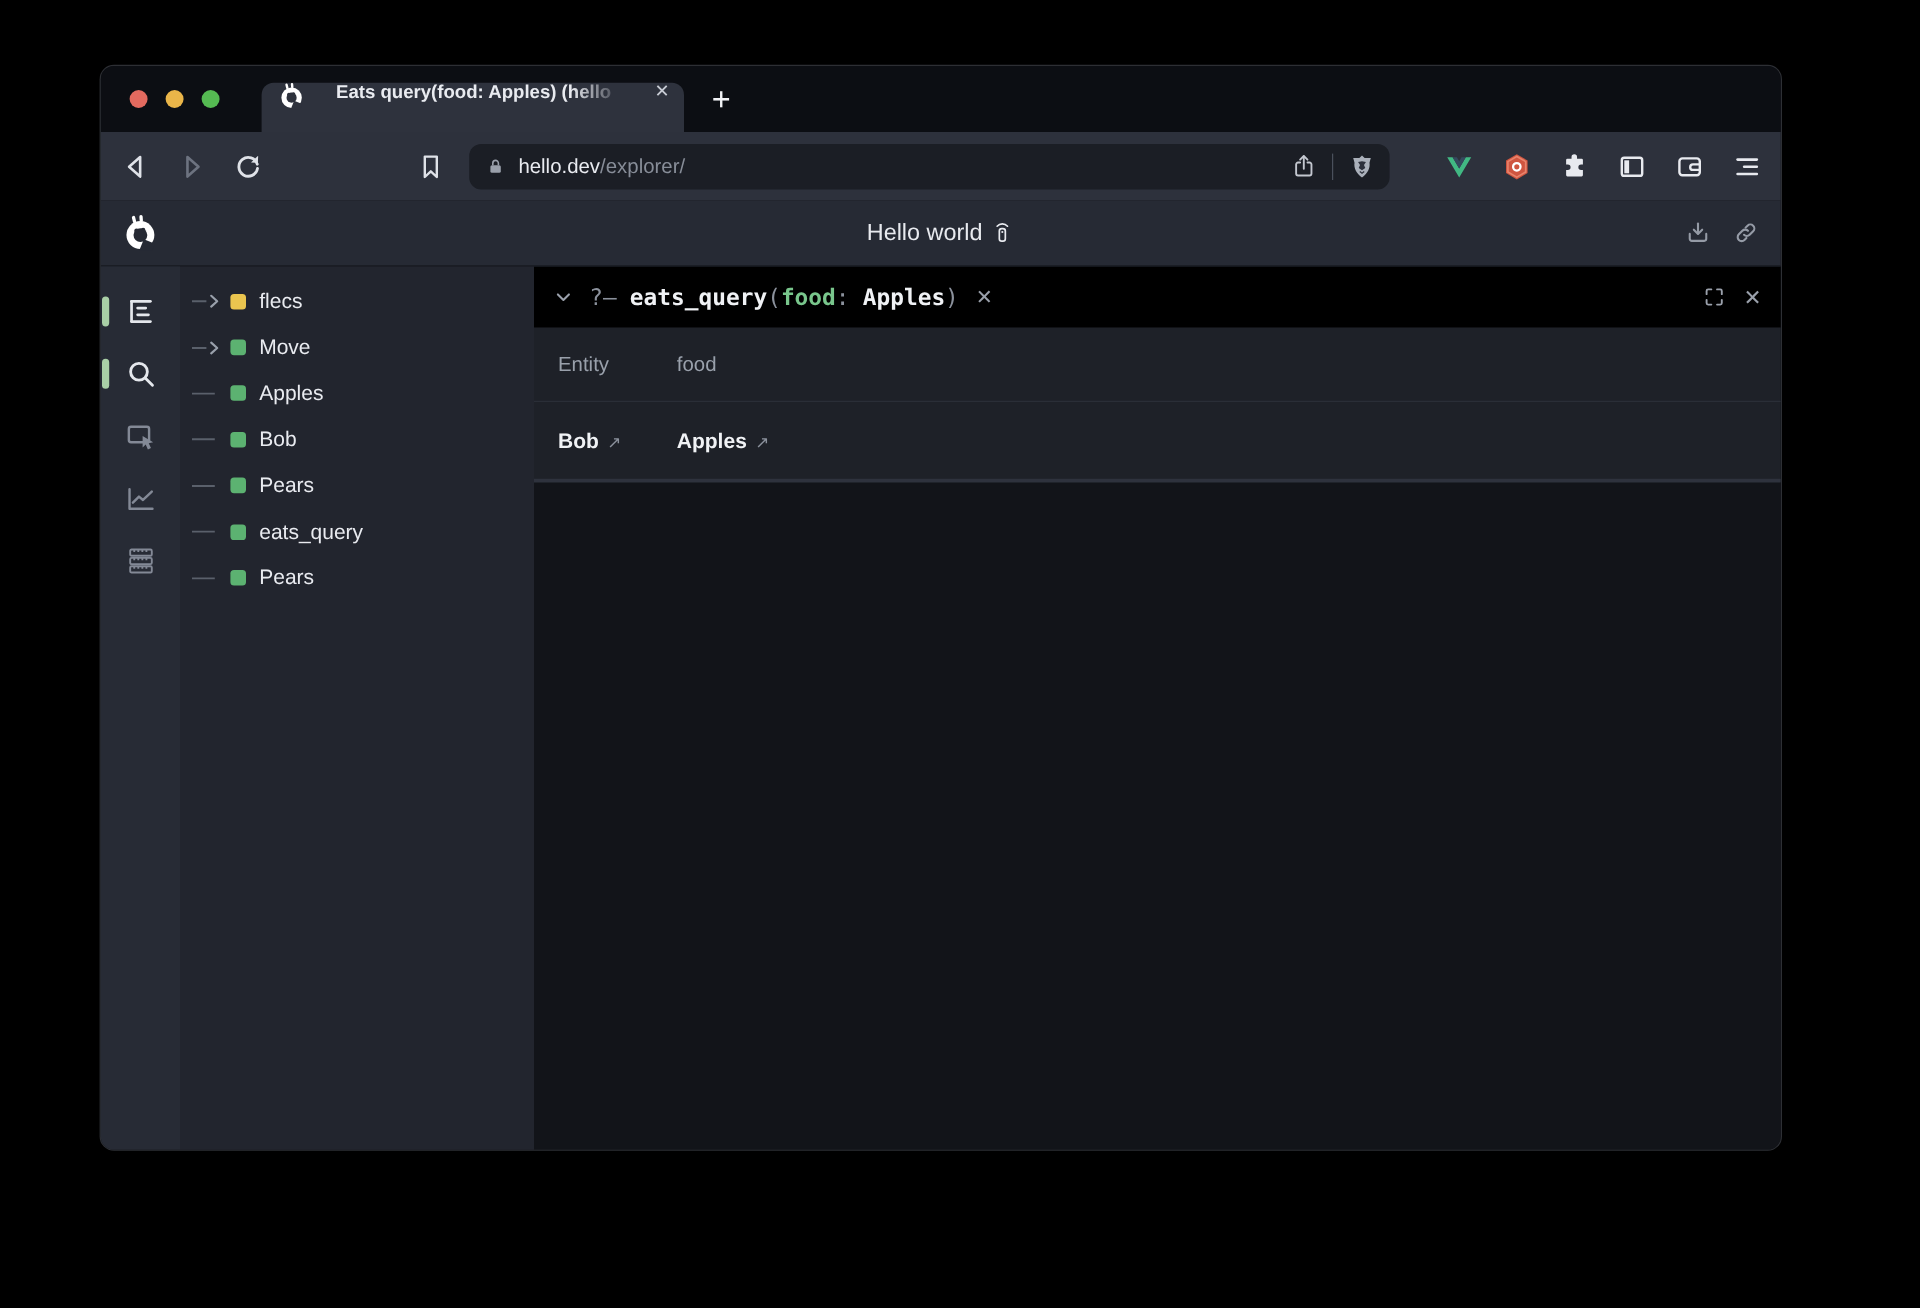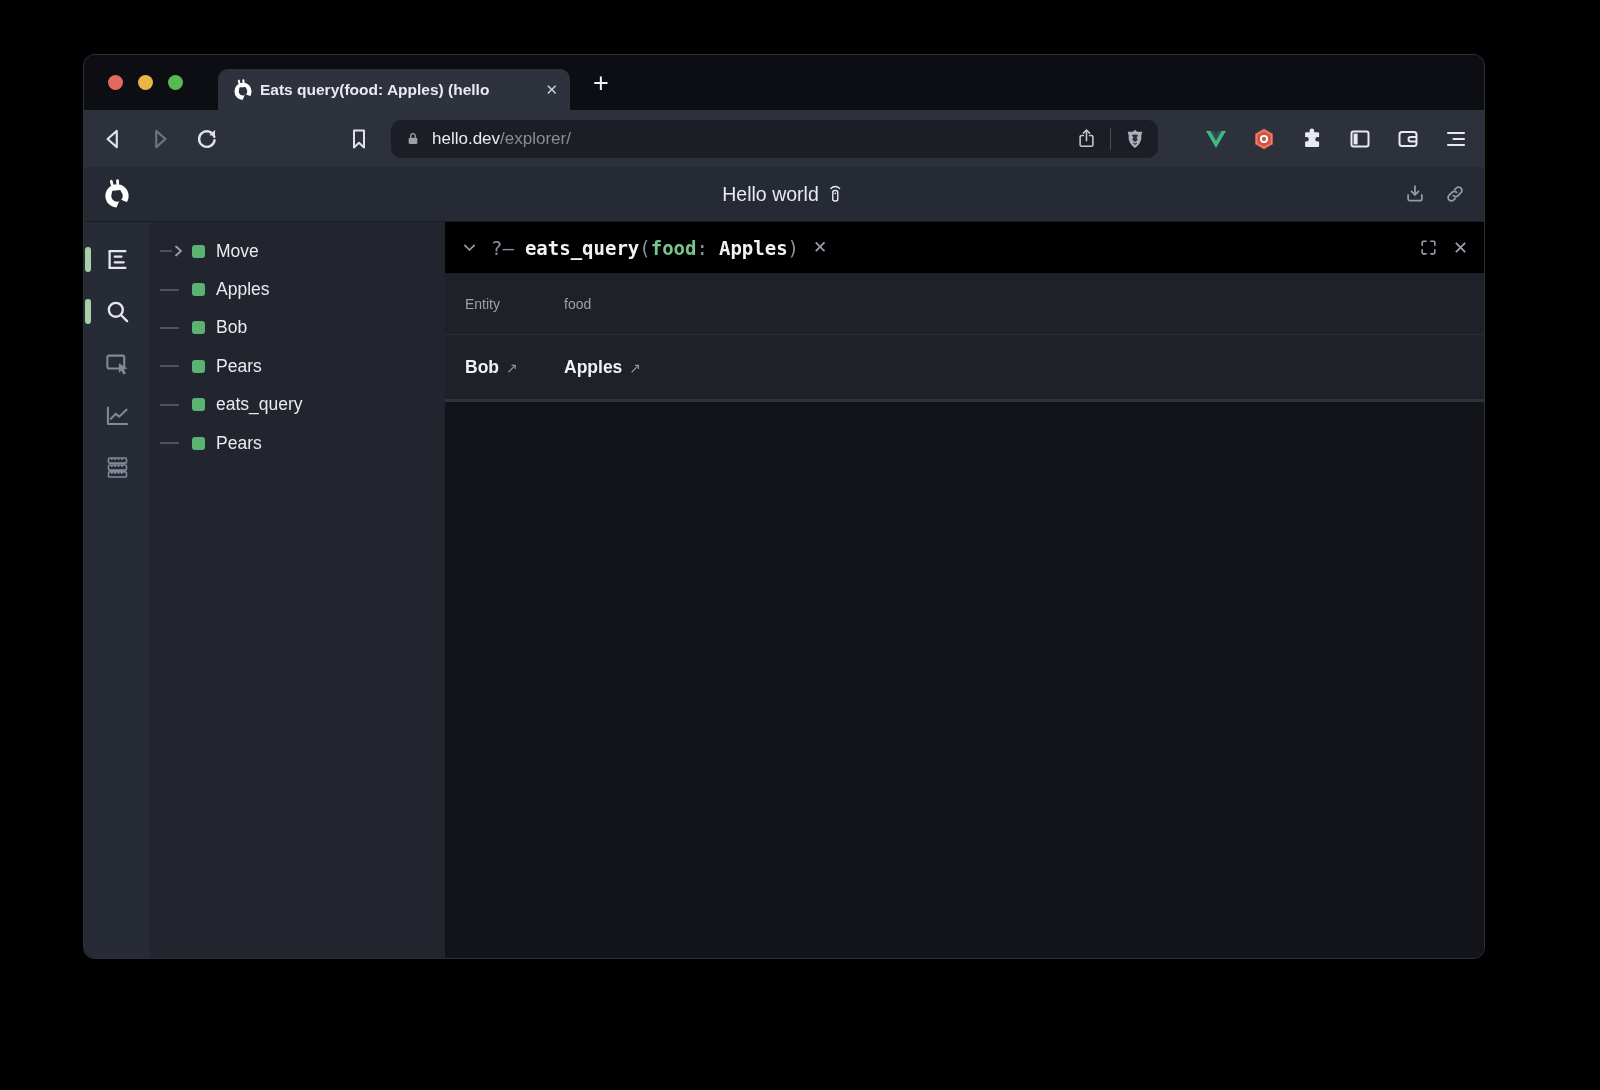--- a/index.html
+++ b/index.html
@@ -13,21 +13,21 @@
   }
 
   
   .tabstrip { position:relative; height:55px; background:#0c0e13; }
   .lights { position:absolute; left:24px; top:0; height:55px; display:flex; align-items:center; gap:15px; }
   .light { width:15px; height:15px; border-radius:50%; }
   .light.red{ background:#e36a5f; } .light.yellow{ background:#eab549; } .light.green{ background:#55ba52; }
   .tab {
     position:absolute; left:134px; bottom:0; width:352px; height:41px;
     background:#2e323d; border-radius:10px 10px 0 0;
-    display:flex; align-items:center; padding:0 12px 0 14px; gap:6px;margin-top:40px;
+    display:flex; padding:0 12px 0 14px; gap:26px;margin-top:40px;
   }
   .tab-fav { width:22px; height:22px; flex:0 0 auto; }
   .tab-title { flex:1; overflow:hidden; white-space:nowrap; color:#e9ebf0; font-size:15.5px; font-weight:600;
     -webkit-mask-image:linear-gradient(90deg,#000 82%,transparent); mask-image:linear-gradient(90deg,#000 82%,transparent); }
   .tab-close { color:#c9cdd5; font-size:15px; line-height:1; cursor:default; }
   .newtab { position:absolute; left:503px; top:14px; width:28px; height:28px; color:#f2f3f6;
     font-size:27px; font-weight:300; display:flex; align-items:center; justify-content:center; }
 
   
   .toolbar { height:57px; background:#2d313c; display:flex; align-items:center; padding:0 16px; }
@@ -78,21 +78,21 @@
   .qtext { font-family:"DejaVu Sans Mono", monospace; font-size:19px; white-space:nowrap; }
   .q-gray { color:#8b919c; } .q-name { color:#f0f2f5; font-weight:700; }
   .q-param { color:#79c68c; font-weight:700; } .q-val { color:#f0f2f5; font-weight:700; margin-left:11px; }
   .q-prefix { margin-right:11px; }
   .q-close { color:#9aa0ab; font-size:17px; margin-left:14px; line-height:1; }
   .qbar-right { margin-left:auto; display:flex; align-items:center; gap:15px; color:#9aa0ab; }
   .fullscreen-ic { width:19px; height:19px; }
   .panel-close { font-size:18px; line-height:1; }
 
   .result { background:#1e2128; border-bottom:3px solid #2e323d; }
-  .thead { height:62px; display:flex; align-items:center; padding-left:20px; color:#99a0ab; font-size:14px;
+  .thead { height:62px; display:flex; align-items:center; padding-left:20px; color:#99a0ab; font-size:17px;
     border-bottom:1px solid #2a2e37; }
   .trow { height:64px; display:flex; align-items:center; padding-left:20px; }
   .col-entity { width:99px; }
   .cell { color:#f0f2f5; font-size:17.5px; font-weight:600; display:flex; align-items:baseline; gap:7px; }
   .linkarrow { color:#8b919c; font-size:14px; font-weight:400; }
   .main-empty { flex:1; }
 
   .knock { fill:#262a34; }
   .tab .knock { fill:#2e323d; }
 </style>
@@ -250,20 +250,28 @@
           <path d="M7 3.5 v1.8 M10 3.5 v1.8 M13 3.5 v1.8 M16 3.5 v1.8 M7 9.7 v1.8 M10 9.7 v1.8 M13 9.7 v1.8 M16 9.7 v1.8 M7 15.9 v1.8 M10 15.9 v1.8 M13 15.9 v1.8 M16 15.9 v1.8"></path>
         </svg>
     </div>
 
     <div class="tree">
       <div class="tree-row">
         <svg class="conn" viewBox="0 0 30 12">
             <line x1="1" y1="6" x2="13" y2="6" stroke="#5a606b" stroke-width="1.6"></line>
             <path d="M17 1.5 L22 6 L17 10.5" fill="none" stroke="#99a0ab" stroke-width="1.8" stroke-linecap="round" stroke-linejoin="round"></path>
           </svg>
+        <span class="sq" style="background:#eac54f"></span>
+        <span class="tree-lbl">flecs</span>
+      </div>
+      <div class="tree-row">
+        <svg class="conn" viewBox="0 0 30 12">
+            <line x1="1" y1="6" x2="13" y2="6" stroke="#5a606b" stroke-width="1.6"></line>
+            <path d="M17 1.5 L22 6 L17 10.5" fill="none" stroke="#99a0ab" stroke-width="1.8" stroke-linecap="round" stroke-linejoin="round"></path>
+          </svg>
         <span class="sq" style="background:#5cb271"></span>
         <span class="tree-lbl">Move</span>
       </div>
       <div class="tree-row">
         <svg class="conn" viewBox="0 0 30 12">
             <line x1="1" y1="6" x2="20" y2="6" stroke="#5a606b" stroke-width="1.6"></line>
           </svg>
         <span class="sq" style="background:#5cb271"></span>
         <span class="tree-lbl">Apples</span>
       </div>

